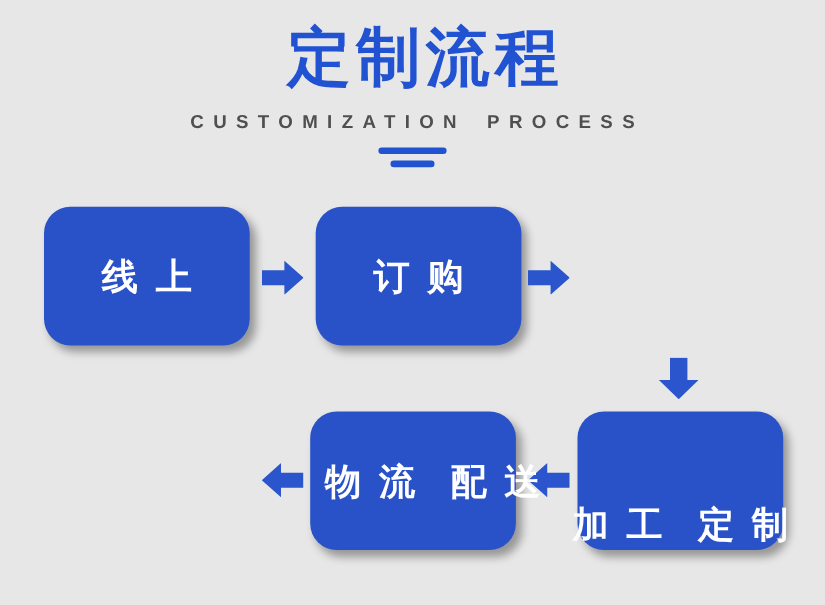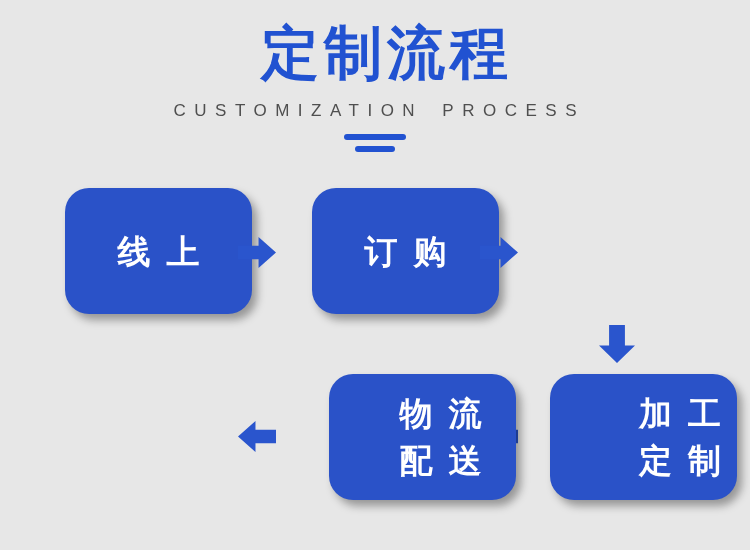--- a/index.html
+++ b/index.html
@@ -32,21 +32,21 @@
     letter-spacing: 5px;
     padding-left: 8px;
     line-height: 1.15;
   }
 
   .subtitle {
     position: absolute;
     top: 101px; left: 0; right: 0;
     text-align: center;
     font-size: 17px;
-    font-weight: 400;
+    font-weight: 700;
     color: var(--subtitle-gray);
     letter-spacing: 8.5px;
     padding-left: 8.5px;
     word-spacing: 6px;
   }
 
   .equals-icon { position: absolute; left: 0; top: 0; width: 750px; height: 0; }
   .equals-icon .bar {
     position: absolute;
     background: var(--title-blue);
@@ -57,40 +57,39 @@
   .equals-icon .bar-short { left: 355px; top: 146px; width: 40px; }
 
   .box {
     position: absolute;
     width: 187px;
     height: 126px;
     background: var(--box-blue);
     border-radius: 24px;
     box-shadow: 5px 6px 8px rgba(0,0,0,0.35);
     display: flex;
-    flex-direction: column;
+    flex-direction: row;
     justify-content: center;
     align-items: center;
-    margin-left: 25px;
   }
   .box-line {
     color: var(--box-text);
     font-size: 33px;
     font-weight: 700;
     line-height: 47px;
     letter-spacing: 16px;
     padding-left: 16px;
     white-space: nowrap;
   }
 
   .b-r1c1 { left: 40px;  top: 188px; }
   .b-r1c2 { left: 287px; top: 188px; }
   .b-r1c3 { left: 525px; top: 188px; }
   .b-r2c1 { left: 40px;  top: 374px; }
-  .b-r2c2 { left: 304px; top: 374px; padding-left: 36px; }
+  .b-r2c2 { left: 282px; top: 374px; padding-left: 36px; }
   .b-r2c3 { left: 525px; top: 374px; align-items: flex-end; }
 
   .arrow { position: absolute; background: var(--arrow-blue); }
   .arrow-right {
     width: 38px; height: 31px;
     clip-path: polygon(0 28%, 54% 28%, 54% 0, 100% 50%, 54% 100%, 54% 72%, 0 72%);
   }
   .arrow-left {
     width: 38px; height: 31px;
     clip-path: polygon(100% 28%, 46% 28%, 46% 0, 0 50%, 46% 100%, 46% 72%, 100% 72%);

